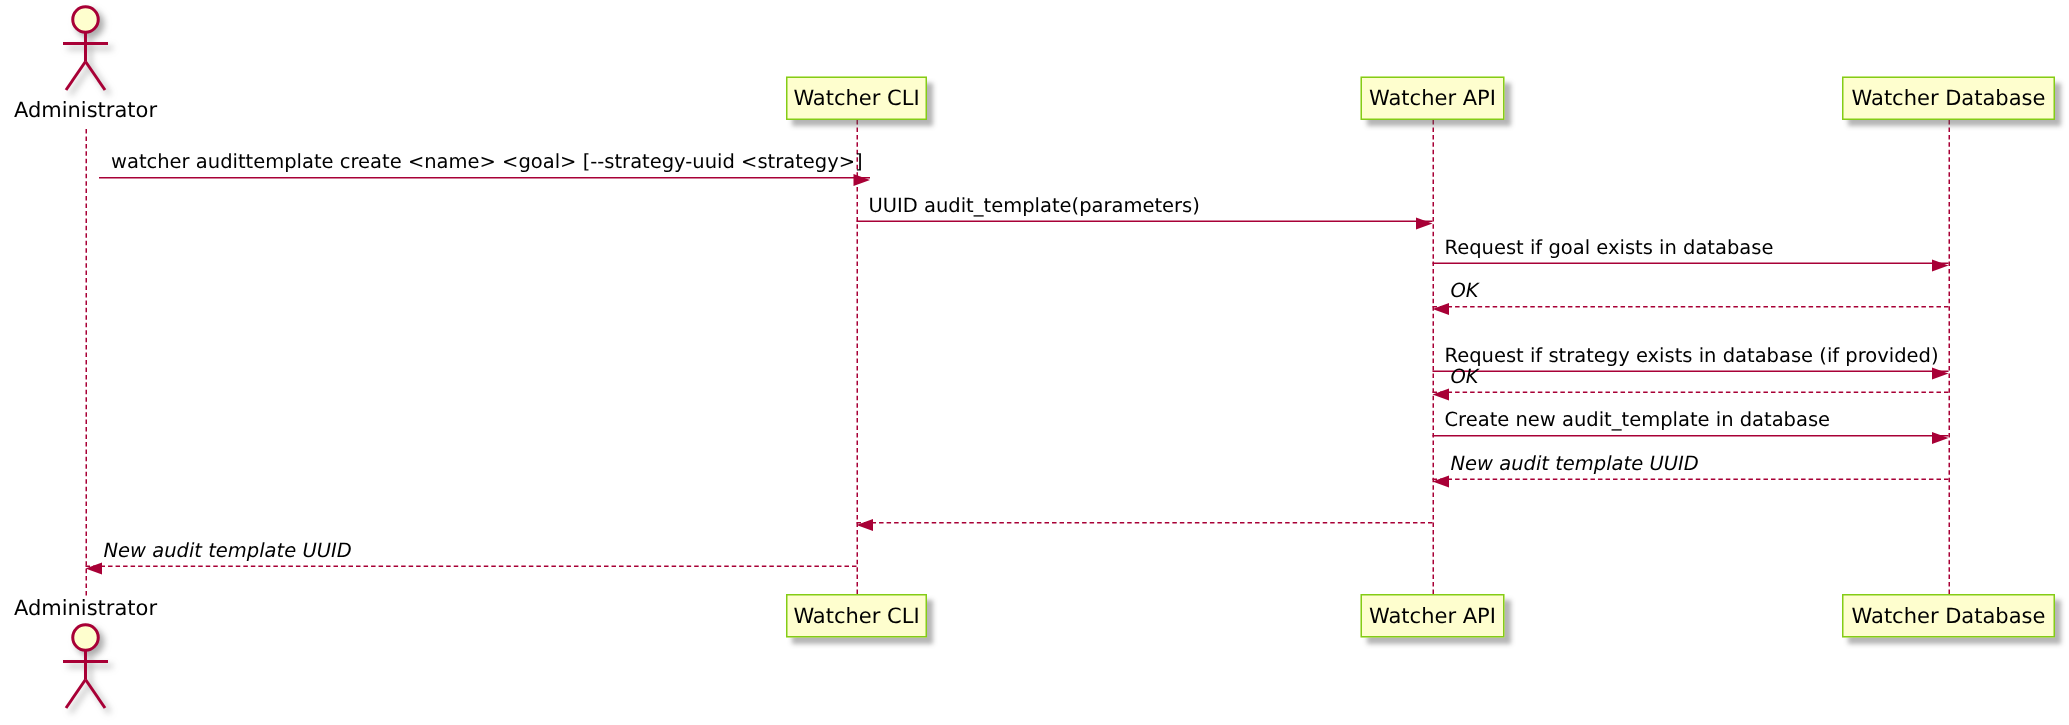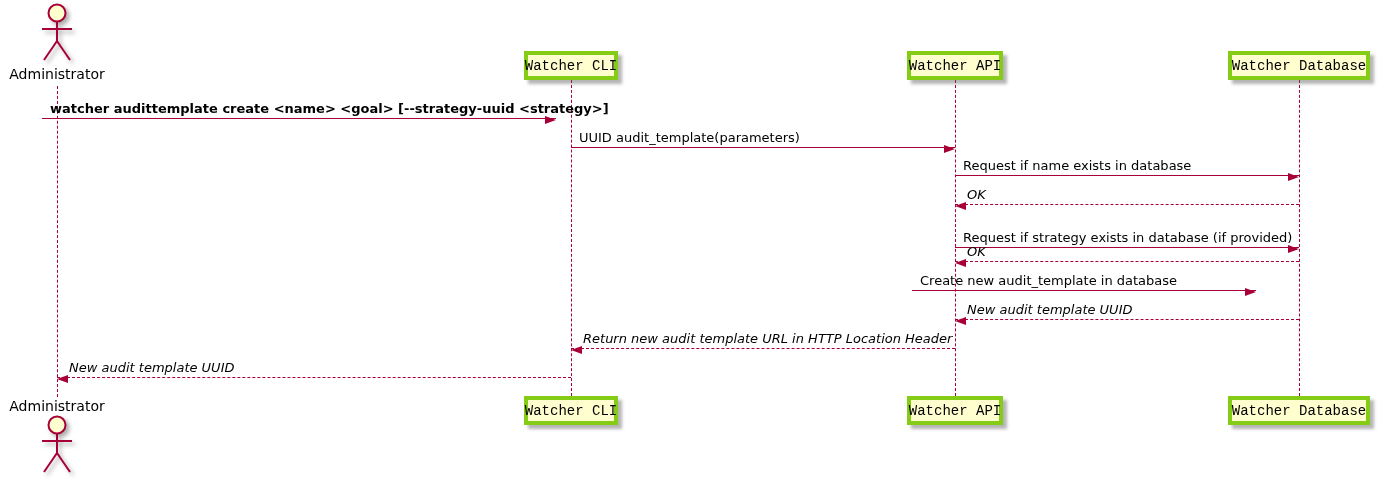--- a/index.html
+++ b/index.html
@@ -15,29 +15,28 @@
   .lifeline {
     position: absolute;
     width: 0;
     border-left: 1px dashed #A80036;
   }
   .participant-box {
     position: absolute;
     box-sizing: border-box;
     height: 29px;
     background: #FEFECE;
-    border: 4px solid #84cc16;
+    border: 1px solid #84cc16;
     box-shadow: 4px 4px 3px rgba(90,90,90,0.45);
     display: flex;
     align-items: center;
     justify-content: center;
     font-size: 14px;
     white-space: nowrap;
     z-index: 3;
-    font-family: Liberation Mono, monospace;
   }
   .actor {
     position: absolute;
     left: 0;
     width: 114px;
     display: flex;
     flex-direction: column;
     align-items: center;
     z-index: 3;
   }
@@ -133,34 +132,34 @@
   <div class="participant-box" style="left:524px; top:396px; width:94px;">
     <span>Watcher CLI</span>
   </div>
   <div class="participant-box" style="left:907px; top:396px; width:96px;">
     <span>Watcher API</span>
   </div>
   <div class="participant-box" style="left:1228px; top:396px; width:142px;">
     <span>Watcher Database</span>
   </div>
 
-  <div class="msg solid dir-right" style="left:42px; top:100px; width:514px;font-weight:bold;">
+  <div class="msg solid dir-right" style="left:66px; top:100px; width:514px;">
     <div class="msg-label">watcher audittemplate create &lt;name&gt; &lt;goal&gt; [--strategy-uuid &lt;strategy&gt;]</div>
     <div class="msg-line"></div>
     <div class="arrowhead"></div>
   </div>
 
   <div class="msg solid dir-right" style="left:571px; top:129px; width:384px;">
     <div class="msg-label">UUID audit_template(parameters)</div>
     <div class="msg-line"></div>
     <div class="arrowhead"></div>
   </div>
 
   <div class="msg solid dir-right" style="left:955px; top:157px; width:344px;">
-    <div class="msg-label">Request if name exists in database</div>
+    <div class="msg-label">Request if goal exists in database</div>
     <div class="msg-line"></div>
     <div class="arrowhead"></div>
   </div>
 
   <div class="msg dashed dir-left" style="left:955px; top:186px; width:344px;">
     <div class="msg-label">OK</div>
     <div class="msg-line"></div>
     <div class="arrowhead"></div>
   </div>
 
@@ -169,34 +168,33 @@
     <div class="msg-line"></div>
     <div class="arrowhead"></div>
   </div>
 
   <div class="msg dashed dir-left" style="left:955px; top:243px; width:344px;">
     <div class="msg-label">OK</div>
     <div class="msg-line"></div>
     <div class="arrowhead"></div>
   </div>
 
-  <div class="msg solid dir-right" style="left:912px; top:272px; width:344px;">
+  <div class="msg solid dir-right" style="left:955px; top:272px; width:344px;">
     <div class="msg-label">Create new audit_template in database</div>
     <div class="msg-line"></div>
     <div class="arrowhead"></div>
   </div>
 
   <div class="msg dashed dir-left" style="left:955px; top:301px; width:344px;">
     <div class="msg-label">New audit template UUID</div>
     <div class="msg-line"></div>
     <div class="arrowhead"></div>
   </div>
 
   <div class="msg dashed dir-left" style="left:571px; top:330px; width:384px;">
-    <div class="msg-label">Return new audit template URL in HTTP Location Header</div>
     <div class="msg-line"></div>
     <div class="arrowhead"></div>
   </div>
 
   <div class="msg dashed dir-left" style="left:57px; top:359px; width:514px;">
     <div class="msg-label">New audit template UUID</div>
     <div class="msg-line"></div>
     <div class="arrowhead"></div>
   </div>
 

